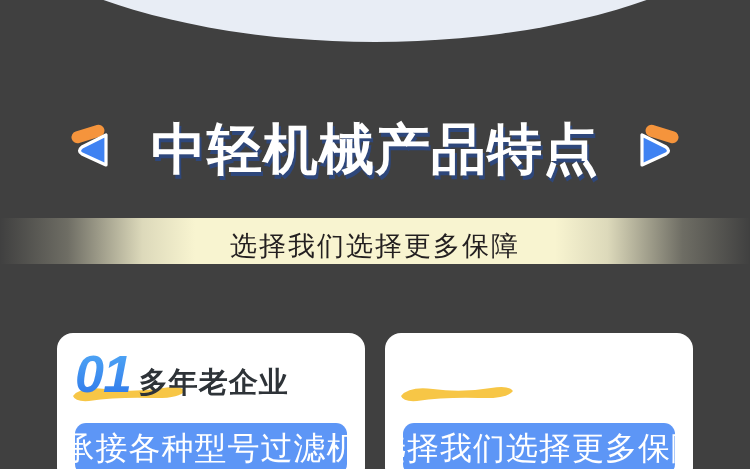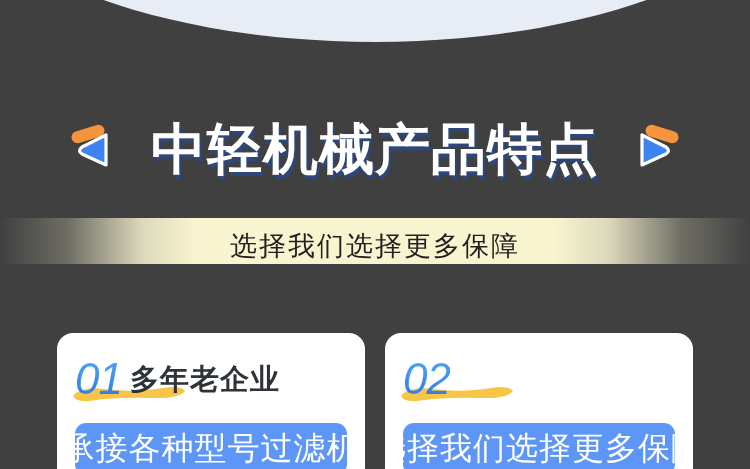--- a/index.html
+++ b/index.html
@@ -136,42 +136,41 @@
     left:-4px;
     bottom:-3px;
     width:116px;
     height:17px;
     z-index:0;
   }
 
   .card-num {
     position:relative;
     z-index:1;
-    font-size:44px;
-    font-weight:normal;
+    font-size:52px;
+    font-weight:bold;
     line-height:0.92;
     font-style:italic;
     letter-spacing:-1px;
     background:linear-gradient(180deg,#4fa6f5 0%,#2f78ea 100%);
     -webkit-background-clip:text;
     background-clip:text;
     color:transparent;
   }
 
   .card-title {
     position:relative;
     z-index:1;
     font-size:29px;
     font-weight:bold;
     color:#2e3338;
     line-height:1.05;
     letter-spacing:1px;
     white-space:nowrap;
     padding-bottom:2px;
-    font-family:Liberation Mono, monospace;
   }
 
   .card-pill {
     position:absolute;
     left:18px;
     right:18px;
     top:90px;
     height:52px;
     background:#5d96f6;
     border-radius:11px;
@@ -230,21 +229,20 @@
       <div class="card-pill">
         <span class="pill-text">承接各种型号过滤机</span>
       </div>
     </div>
 
     <div class="card">
       <div class="card-head">
         <svg class="swoosh" viewBox="0 0 116 17" preserveAspectRatio="none">
           <path d="M2 11 Q10 1 34 4 Q62 8 92 3 Q110 0 114 6 Q108 14 80 13 Q46 12 18 16 Q4 17 2 11 Z" fill="#f7c646"></path>
         </svg>
-        <span class="card-num">02</span>
       </div>
       <div class="card-pill">
         <span class="pill-text">选择我们选择更多保障</span>
       </div>
     </div>
 
   </div>
 </div>
 
 </body></html>

